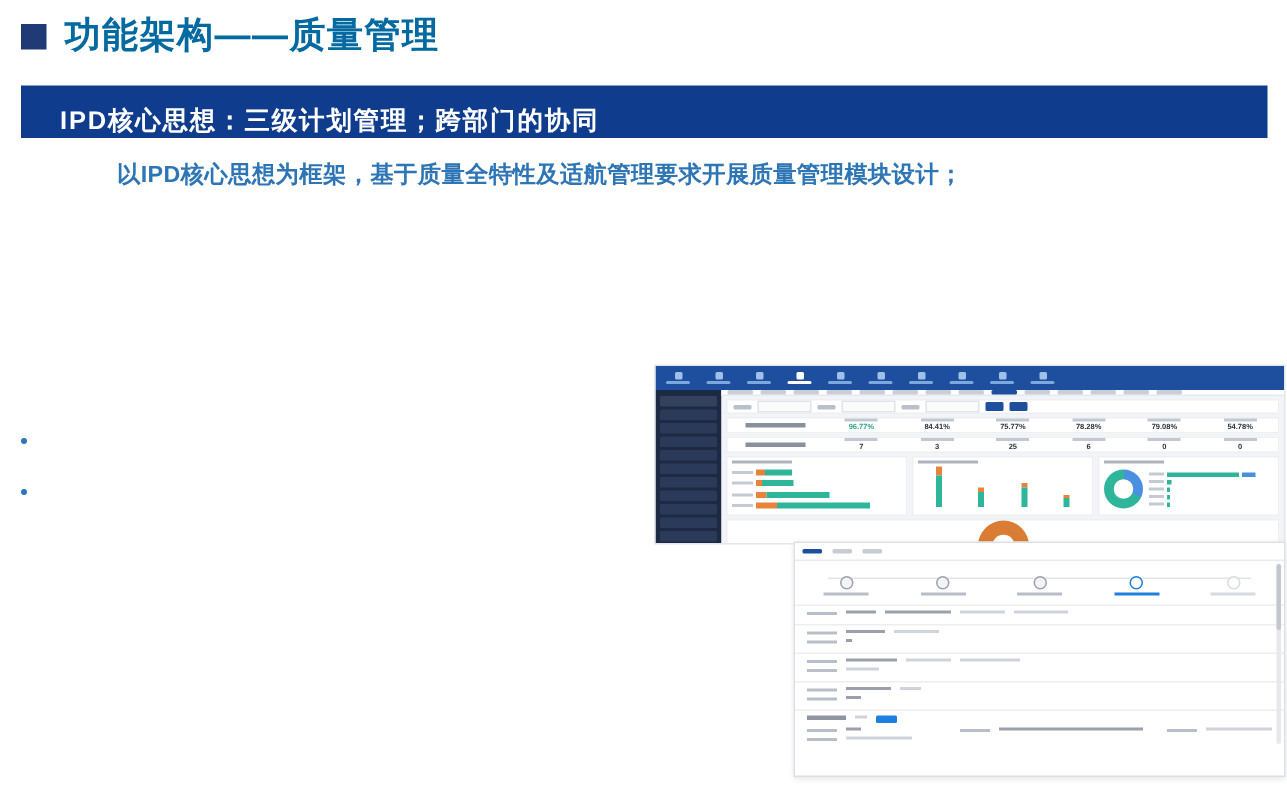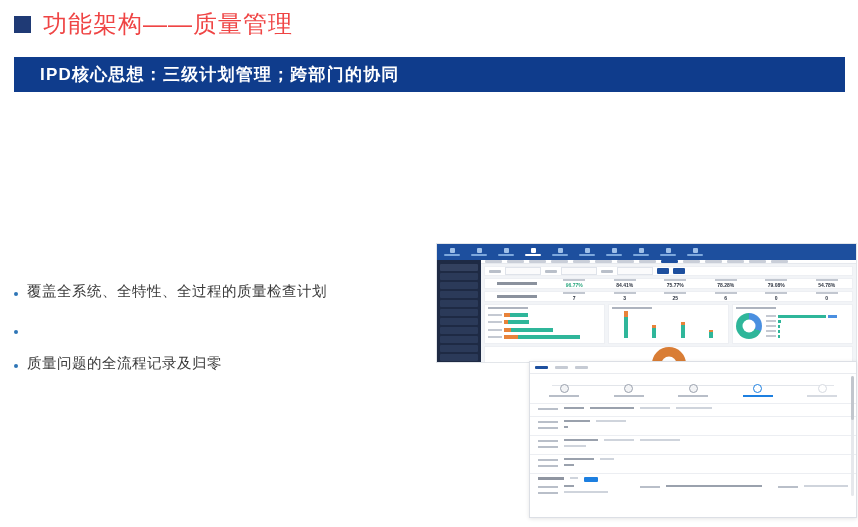--- a/index.html
+++ b/index.html
@@ -8,28 +8,28 @@
     background:#ffffff;
     font-family:"Liberation Sans","DejaVu Sans",sans-serif;
     overflow:hidden;position:relative;
   }
   .slide{position:relative;width:858px;height:527px;}
 
   
   .title-row{position:absolute;left:14px;top:12px;display:flex;align-items:center;gap:12px;}
   .title-marker{width:17px;height:17px;background:#1F3A75;display:block;}
   .title-text{
-    font-size:24px;font-weight:normal;color:#ef4444;
+    font-size:24px;font-weight:bold;color:#0369a1;
     letter-spacing:1px;white-space:nowrap;line-height:1;
   }
 
   
   .banner{
     position:absolute;left:14px;top:57px;width:831px;height:35px;
-    background:#0F3C8C;display:flex;align-items:center;
+    background:#0F3C8C;display:flex;align-items:flex-end;
   }
   .banner-text{
     color:#ffffff;font-size:17px;font-weight:bold;
     letter-spacing:1.2px;margin-left:26px;white-space:nowrap;
   }
 
   
   .para{
     position:absolute;left:14px;top:104px;width:830px;
     color:#2E75B6;font-size:15.5px;font-weight:bold;
@@ -213,33 +213,29 @@
   <div class="title-row">
     <span class="title-marker"></span>
     <span class="title-text">功能架构——质量管理</span>
   </div>
 
   <div class="banner">
     <span class="banner-text">IPD核心思想：三级计划管理；跨部门的协同</span>
   </div>
 
   <div class="para">
+    <p class="indent">以IPD核心思想为框架，基于质量全特性及适航管理要求开展质量管理模块设计；</p>
   </div>
 
   <div class="bullets">
     <div class="bullet">
       <span class="bullet-dot"></span>
-      <span class="bullet-label">覆盖全系统、全特性、全过程的质量检查计划</span>
     </div>
     <div class="bullet">
       <span class="bullet-dot"></span>
-    </div>
-    <div class="bullet">
-      <span class="bullet-dot"></span>
-      <span class="bullet-label">质量问题的全流程记录及归零</span>
     </div>
   </div>
 
   <div class="shot">
 
     <div class="shot-topnav">
       <div class="nav-item">
           <i class="nav-ico"></i>
           <i class="nav-tx"></i>
         </div>

